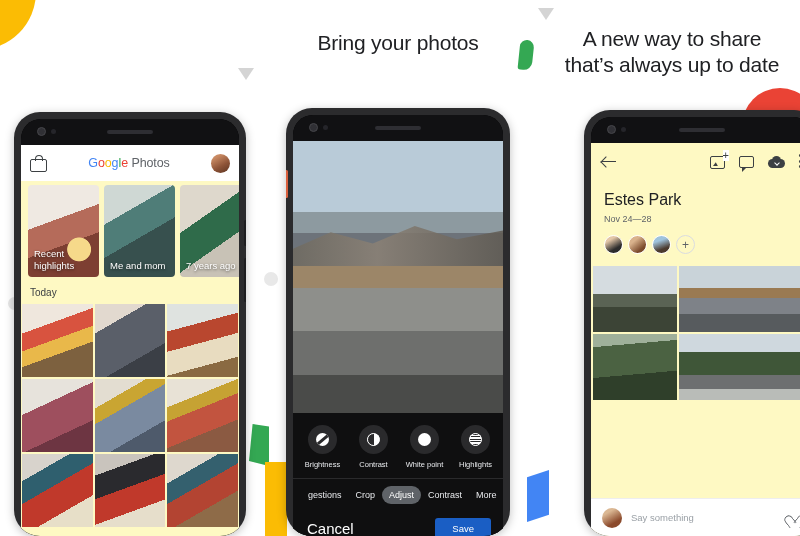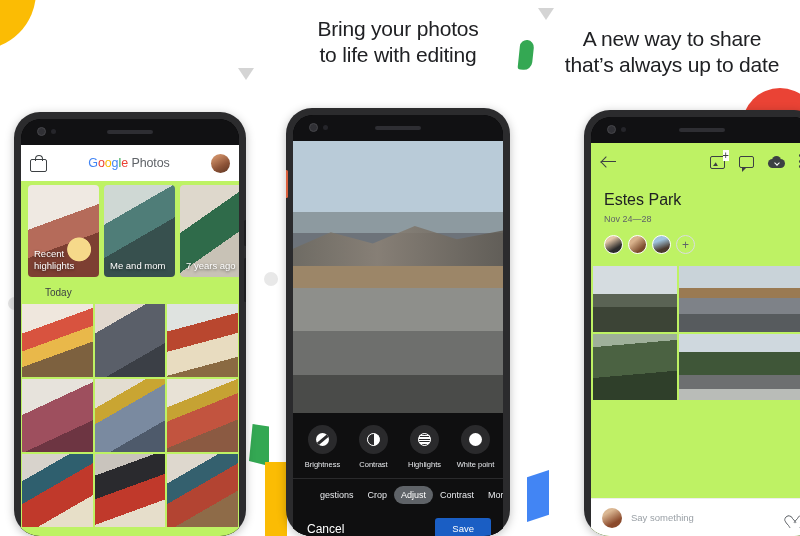--- a/index.html
+++ b/index.html
@@ -55,21 +55,21 @@
   }
 
   
   .headline {
     position: absolute; text-align: center;
     font-size: 21px; line-height: 26px; color: #202124;
     font-weight: 400; letter-spacing: -0.2px;
   }
   .headline span { display: block; white-space: nowrap; }
   #hl1 { left: 18px; top: 26px; width: 224px; }
-  #hl2 { left: 286px; top: 16px; width: 224px; }
+  #hl2 { left: 286px; top: 30px; width: 224px; }
   #hl3 { left: 556px; top: 26px; width: 232px; }
 
   
   .phone {
     position: absolute; background: #2b2b2d;
     border-radius: 26px;
     box-shadow: 0 2px 10px rgba(0,0,0,.25);
     overflow: hidden;
   }
   .phone-inner {
@@ -77,21 +77,21 @@
     background: #000; border-radius: 20px 20px 0 0; overflow: hidden;
   }
   .bezel-top { position: absolute; left: 0; right: 0; top: 0; height: 26px; background: #111113; }
   .cam { position: absolute; left: 16px; top: 8px; width: 9px; height: 9px;
     border-radius: 50%; background: #303035; border: 1px solid #45454a; }
   .cam2 { position: absolute; left: 30px; top: 10px; width: 5px; height: 5px;
     border-radius: 50%; background: #25252a; }
   .speaker { position: absolute; left: 50%; transform: translateX(-50%); top: 11px;
     width: 46px; height: 4px; border-radius: 2px; background: #2e2e33; }
   .screen { position: absolute; left: 0; right: 0; top: 26px; bottom: 0;
-    background: #bef264; overflow: hidden; }
+    background: #fef9c3; overflow: hidden; }
   .side-btn { position: absolute; background: #d95f3d; border-radius: 2px; }
   .side-btn.dark { background: #1d1d1f; }
 
   #phone1 { left: 14px; top: 112px; width: 232px; height: 424px; }
   #phone2 { left: 286px; top: 108px; width: 224px; height: 428px; }
   #phone3 { left: 584px; top: 110px; width: 236px; height: 426px; }
 
   
   .p1-appbar { position: relative; height: 36px; background: #fff;
     display: flex; align-items: center; padding: 0 9px; }
@@ -112,21 +112,21 @@
     overflow: hidden; flex: 0 0 auto; }
   .mem-card .lbl { position: absolute; left: 6px; right: 4px; bottom: 6px;
     color: #fff; font-size: 9.5px; font-weight: 500; line-height: 11.5px;
     text-shadow: 0 1px 3px rgba(0,0,0,.6); }
   .mem1 { background:
       radial-gradient(circle at 72% 70%, #f6d98a 0 14%, transparent 15%),
       linear-gradient(160deg,#efe9e2 0 38%,#b56b5a 38% 62%,#7d3f32 62% 100%); }
   .mem2 { background: linear-gradient(150deg,#cfd8d4 0 30%,#4f7d78 30% 55%,#37504e 55% 100%); }
   .mem3 { background: linear-gradient(145deg,#ded8cc 0 34%,#2f6b4a 34% 62%,#c8c2b6 62% 100%); }
 
-  .p1-today { font-size: 10px; color: #3c4043; font-weight: 500; padding: 10px 0 6px 24px; }
+  .p1-today { font-size: 10px; color: #3c4043; font-weight: 500; padding: 10px 0 6px 9px; }
   .p1-grid { display: grid; grid-template-columns: repeat(3, 1fr); gap: 2px; padding: 0 1px; }
   .ph { width: 100%; height: 73px; }
   .ph1 { background: linear-gradient(160deg,#efe7dd 0 30%, #d8533f 30% 48%, #e9b84a 48% 64%, #7d613f 64% 100%); }
   .ph2 { background: linear-gradient(150deg,#e2d9cf 0 26%, #5a5f69 26% 70%, #3b3f46 70% 100%); }
   .ph3 { background: linear-gradient(165deg,#dfe3e0 0 30%, #b9472f 30% 52%, #e8dcc0 52% 78%, #8a6a42 78% 100%); }
   .ph4 { background: linear-gradient(155deg,#e7e3dc 0 34%, #9e4f5e 34% 70%, #6d3542 70% 100%); }
   .ph5 { background: linear-gradient(150deg,#e3ddd1 0 26%, #c9a532 26% 40%, #7a8aa0 40% 72%, #4e5a6b 72% 100%); }
   .ph6 { background: linear-gradient(158deg,#e8e2d6 0 28%, #c6a233 28% 42%, #c2543f 42% 68%, #8b5a42 68% 100%); }
   .ph7 { background: linear-gradient(150deg,#d8d3cc 0 24%, #2f5f6e 24% 44%, #c0392b 44% 72%, #e7dfc8 72% 100%); }
   .ph8 { background: linear-gradient(160deg,#c9c4bd 0 22%, #2a2a2e 22% 46%, #c0392b 46% 72%, #e6decb 72% 100%); }
@@ -149,26 +149,26 @@
     margin: 0 auto 6px auto; display:flex; align-items:center; justify-content:center; }
   .tool .lbl { color: #e8eaed; font-size: 7.5px; white-space: nowrap; }
   .g-bright { width:13px;height:13px;border-radius:50%;background:#fff;position:relative;overflow:hidden; }
   .g-bright::after{content:'';position:absolute;left:-2px;top:5px;width:18px;height:2.5px;background:#2a2a2c;transform:rotate(-40deg);}
   .g-contrast { width:13px;height:13px;border-radius:50%;background:#fff;
     background-image: linear-gradient(90deg,#2a2a2c 50%, #fff 50%); border:1.4px solid #fff;}
   .g-white { width:13px;height:13px;border-radius:50%;background:#fff; }
   .g-high { width:13px;height:13px;border-radius:50%;background:#fff;
     background-image: repeating-linear-gradient(0deg,#2a2a2c 0 1px,#fff 1px 2.6px); border:1.2px solid #fff;}
   .tabs-row { display:flex; align-items:center; justify-content:space-between;
-    border-top: 1px solid #2a2a2c; padding: 7px 20px; }
+    border-top: 1px solid #2a2a2c; padding: 7px 8px; }
   .tab { color:#e8eaed; font-size:9px; padding:4px 7px; border-radius:11px; white-space:nowrap; }
   .tab.active { background:#5f6368; color:#fff; font-weight:500; }
   .actions-row { display:flex; align-items:center; justify-content:space-between;
     padding: 7px 12px 9px 14px; }
-  .cancel-btn { color:#fff; font-size:12px; font-weight:500; }
+  .cancel-btn { color:#fff; font-size:15px; font-weight:500; }
   .save-btn { background:#1a5ec4; color:#fff; font-size:9.5px; font-weight:500;
     padding:5px 17px; border-radius:3px; }
 
   
   .p3-bar { display:flex; align-items:center; padding: 10px 10px 0 10px; gap: 0; }
   .p3-bar .sp { flex: 1; }
   .ic { width: 17px; height: 17px; position: relative; margin-left: 14px; color:#3c4043; }
   .back-arrow { width:16px;height:16px;position:relative; }
   .back-arrow::before{content:'';position:absolute;left:1px;top:7.5px;width:14px;height:1.6px;background:#3c4043;}
   .back-arrow::after{content:'';position:absolute;left:1px;top:4.5px;width:7px;height:7px;border-left:1.6px solid #3c4043;border-bottom:1.6px solid #3c4043;transform:rotate(45deg);}
@@ -220,21 +220,20 @@
   <div class="deco deco-tri-1"></div>
   <div class="deco deco-tri-2"></div>
   <div class="deco deco-dot-left"></div>
   <div class="deco deco-dot-mid"></div>
   <div class="deco deco-green-par"></div>
   <div class="deco deco-yellow-rect"></div>
   <div class="deco deco-blue-par"></div>
 
   <div class="headline" id="hl2">
     <span>Bring your photos</span>
-    <span>to life with editing</span>
   </div>
   <div class="headline" id="hl3">
     <span>A new way to share</span>
     <span>that’s always up to date</span>
   </div>
 
   <div class="phone" id="phone1">
     <div class="side-btn dark" style="right:-1px;top:108px;width:3px;height:26px;"></div>
     <div class="side-btn dark" style="right:-1px;top:146px;width:3px;height:44px;"></div>
     <div class="phone-inner">
@@ -305,29 +304,29 @@
               <div class="lbl">Brightness</div>
             </div>
             <div class="tool">
               <div class="disc">
                   <div class="g-contrast"></div>
                 </div>
               <div class="lbl">Contrast</div>
             </div>
             <div class="tool">
               <div class="disc">
+                  <div class="g-white"></div>
+                </div>
+              <div class="lbl">White point</div>
+            </div>
+            <div class="tool">
+              <div class="disc">
                   <div class="g-high"></div>
                 </div>
               <div class="lbl">Highlights</div>
-            </div>
-            <div class="tool">
-              <div class="disc">
-                  <div class="g-white"></div>
-                </div>
-              <div class="lbl">White point</div>
             </div>
             <div class="tool">
               <div class="disc"></div>
               <div class="lbl">Shad</div>
             </div>
           </div>
 
           <div class="tabs-row">
             <div class="tab">gestions</div>
             <div class="tab">Crop</div>

